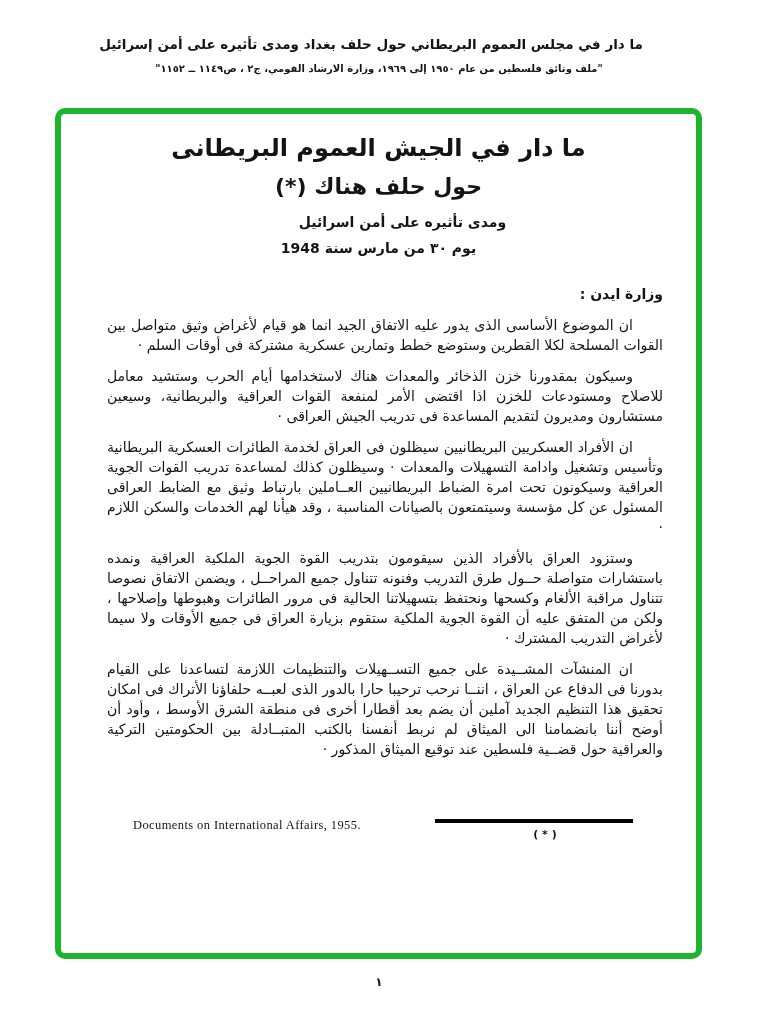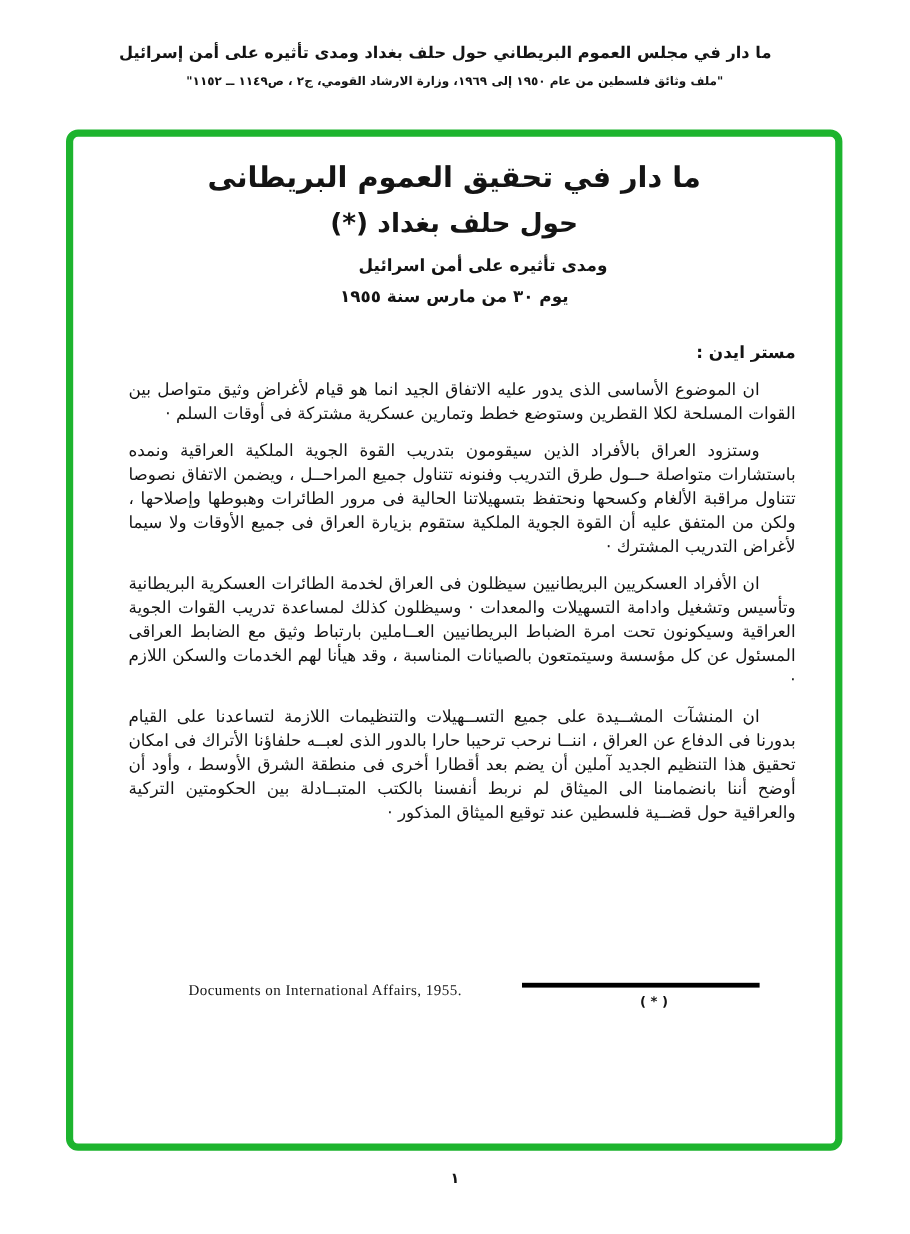--- a/index.html
+++ b/index.html
@@ -63,21 +63,21 @@
     margin-bottom:11px;
   }
   .doc-body p{
     text-indent:30px;
     margin:0 0 11px 0;
   }
   .footer-citation{
     position:absolute;left:72px;top:704px;
     direction:ltr;text-align:center;
     font-family:"Liberation Serif", serif;
-    font-size:12.5px;letter-spacing:.4px;margin-left:24px;
+    font-size:12.5px;letter-spacing:.4px;
   }
   .footnote-divider{
     position:absolute;left:374px;top:705px;width:198px;height:4px;
     background:#000;
   }
   .footnote-marker{
     position:absolute;left:454px;top:714px;width:60px;
     text-align:center;font-size:11px;font-weight:bold;
   }
   .page-number{
@@ -86,30 +86,31 @@
     direction:rtl;
   }
 </style>
 </head>
 <body>
 
 <div class="hdr1">ما دار في مجلس العموم البريطاني حول حلف بغداد ومدى تأثيره على أمن إسرائيل</div>
 <div class="hdr2">"ملف وثائق فلسطين من عام ١٩٥٠ إلى ١٩٦٩، وزارة الارشاد القومي، ج٢ ، ص١١٤٩ ــ ١١٥٢"</div>
 
 <div class="green-box">
-  <div class="title1">ما دار في تحقيق العموم البريطانى</div>
-  <div class="title2">حول حلف بغداد (*)</div>
+  <div class="title1">ما دار في الجيش العموم البريطانى</div>
+  <div class="title2">حول حلف هناك (*)</div>
   <div class="subtitle">ومدى تأثيره على أمن اسرائيل</div>
-  <div class="dateline">يوم ٣٠ من مارس سنة ١٩٥٥</div>
+  <div class="dateline">يوم ٣٠ من مارس سنة 1948</div>
 
   <div class="doc-body">
-    <div class="speaker">مستر ايدن :</div>
+    <div class="speaker">وزارة ايدن :</div>
     <p>ان الموضوع الأساسى الذى يدور عليه الاتفاق الجيد انما هو قيام لأغراض وثيق متواصل بين القوات المسلحة لكلا القطرين وستوضع خطط وتمارين عسكرية مشتركة فى أوقات السلم ·</p>
+    <p>وسيكون بمقدورنا خزن الذخائر والمعدات هناك لاستخدامها أيام الحرب وستشيد معامل للاصلاح ومستودعات للخزن اذا اقتضى الأمر لمنفعة القوات العراقية والبريطانية، وسيعين مستشارون ومديرون لتقديم المساعدة فى تدريب الجيش العراقى ·</p>
+    <p>ان الأفراد العسكريين البريطانيين سيظلون فى العراق لخدمة الطائرات العسكرية البريطانية وتأسيس وتشغيل وادامة التسهيلات والمعدات · وسيظلون كذلك لمساعدة تدريب القوات الجوية العراقية وسيكونون تحت امرة الضباط البريطانيين العــاملين بارتباط وثيق مع الضابط العراقى المسئول عن كل مؤسسة وسيتمتعون بالصيانات المناسبة ، وقد هيأنا لهم الخدمات والسكن اللازم ·</p>
     <p>وستزود العراق بالأفراد الذين سيقومون بتدريب القوة الجوية الملكية العراقية ونمده باستشارات متواصلة حــول طرق التدريب وفنونه تتناول جميع المراحــل ، ويضمن الاتفاق نصوصا تتناول مراقبة الألغام وكسحها ونحتفظ بتسهيلاتنا الحالية فى مرور الطائرات وهبوطها وإصلاحها ، ولكن من المتفق عليه أن القوة الجوية الملكية ستقوم بزيارة العراق فى جميع الأوقات ولا سيما لأغراض التدريب المشترك ·</p>
-    <p>ان الأفراد العسكريين البريطانيين سيظلون فى العراق لخدمة الطائرات العسكرية البريطانية وتأسيس وتشغيل وادامة التسهيلات والمعدات · وسيظلون كذلك لمساعدة تدريب القوات الجوية العراقية وسيكونون تحت امرة الضباط البريطانيين العــاملين بارتباط وثيق مع الضابط العراقى المسئول عن كل مؤسسة وسيتمتعون بالصيانات المناسبة ، وقد هيأنا لهم الخدمات والسكن اللازم ·</p>
     <p>ان المنشآت المشــيدة على جميع التســهيلات والتنظيمات اللازمة لتساعدنا على القيام بدورنا فى الدفاع عن العراق ، اننــا نرحب ترحيبا حارا بالدور الذى لعبــه حلفاؤنا الأتراك فى امكان تحقيق هذا التنظيم الجديد آملين أن يضم بعد أقطارا أخرى فى منطقة الشرق الأوسط ، وأود أن أوضح أننا بانضمامنا الى الميثاق لم نربط أنفسنا بالكتب المتبــادلة بين الحكومتين التركية والعراقية حول قضــية فلسطين عند توقيع الميثاق المذكور ·</p>
   </div>
 
   <div class="footer-citation">Documents on International Affairs, 1955.</div>
   <div class="footnote-divider"></div>
   <div class="footnote-marker">( * )</div>
 </div>
 
 <div class="page-number">١</div>
 

